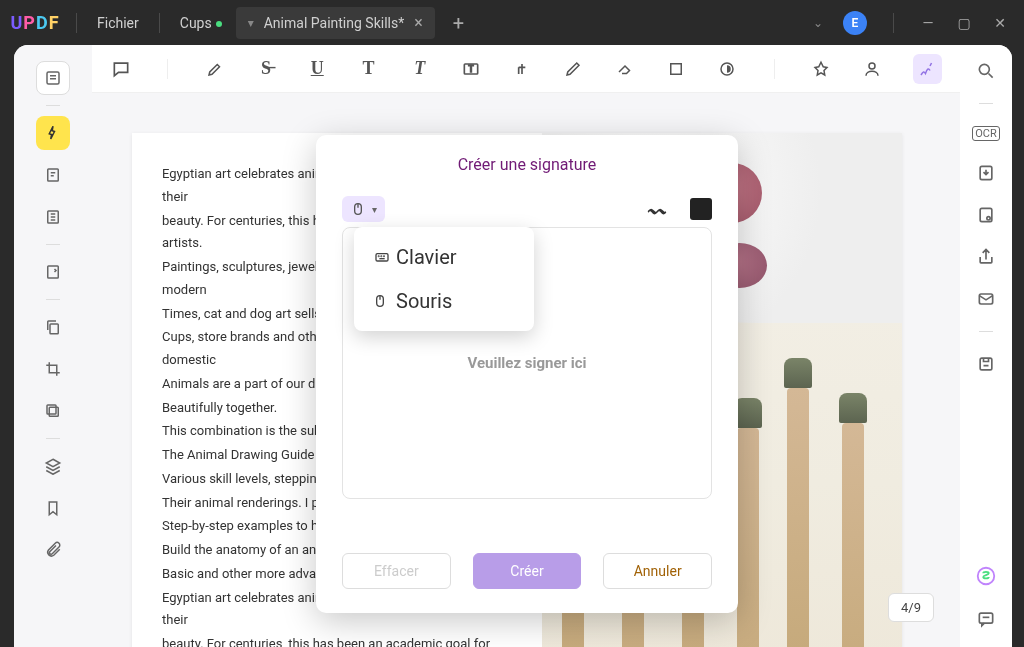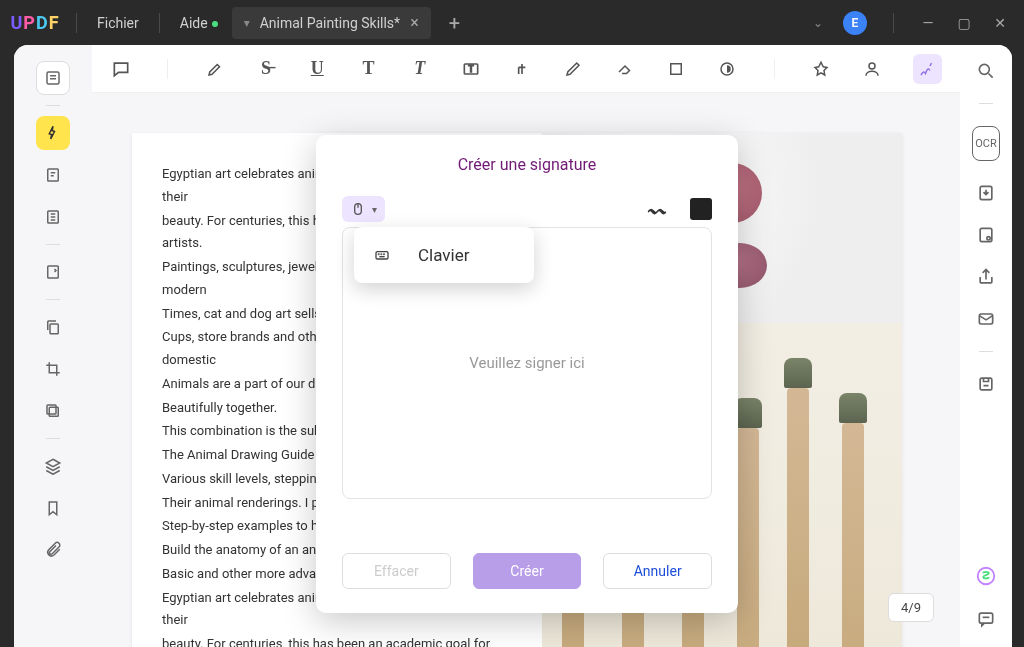--- a/index.html
+++ b/index.html
@@ -47,38 +47,38 @@
 .page-indicator { position:absolute; right:26px; bottom:25px; background:#fff; border:1px solid #ddd; border-radius:6px; padding:6px 12px; font-size:13px; color:#444; }
 .modal { position:absolute; left:302px; top:90px; width:422px; height:478px; background:#fff; border-radius:10px; box-shadow:0 8px 34px rgba(0,0,0,0.22); z-index:100; padding:20px 26px; }
 .modal-title { text-align:center; font-size:16px; color:#701a75; margin-bottom:22px; }
 .modal-row { display:flex; align-items:center; gap:14px; margin-bottom:10px; }
 .method-chip { display:flex; align-items:center; gap:6px; background:#ede5ff; border-radius:6px; padding:5px 8px; cursor:pointer; }
 .method-icon { font-size:16px; color:#555; }
 .method-caret { font-size:10px; color:#666; }
 .stroke-icon { margin-left:auto; font-size:18px; color:#333; cursor:pointer; }
 .color-swatch { width:22px; height:22px; background:#222; border-radius:3px; margin-left:10px; cursor:pointer; }
 .dropdown { position:absolute; left:38px; top:92px; width:180px; background:#fff; border-radius:8px; box-shadow:0 6px 20px rgba(0,0,0,0.18); padding:8px 0; z-index:10; }
-.dd-item { display:flex; align-items:center; gap:24px; padding:10px 18px; font-size:17px; color:#333; cursor:pointer; }
+.dd-item { display:flex; align-items:center; gap:2px; padding:10px 18px; font-size:20px; color:#333; cursor:pointer; }
 .dd-icon { font-size:18px; color:#444; width:22px; text-align:center; }
-.sign-area { position:absolute; left:26px; right:26px; top:92px; height:272px; border:1px solid #e3e3e3; border-radius:8px; display:flex; align-items:center; justify-content:center; color:#999; font-size:15px; }
+.sign-area { position:absolute; left:26px; right:26px; top:92px; height:272px; border:1px solid #e3e3e3; border-radius:8px; display:flex; align-items:center; justify-content:center; color:#999; font-size:15px;font-weight:bold; }
 .modal-buttons { position:absolute; left:26px; right:26px; bottom:24px; display:flex; gap:22px; }
-.mbtn { flex:1; height:36px; border-radius:6px; border:1px solid #ddd; background:#fff; font-size:14px; cursor:pointer; color:#1d4ed8; }
+.mbtn { flex:1; height:36px; border-radius:6px; border:1px solid #ddd; background:#fff; font-size:14px; cursor:pointer; color:#a16207; }
 .mbtn.disabled { color:#ccc; }
 .mbtn.primary { background:#b89de8; border-color:#b89de8; color:#fff; }
 svg { display:block; }
 </style>
 </head>
 <body>
 
 <div class="titlebar">
   <div class="logo"><span>U</span><span>P</span><span>D</span><span>F</span></div>
   <div class="tb-sep"></div>
   <div class="menu-item">Fichier</div>
   <div class="tb-sep"></div>
-  <div class="menu-item"><span>Aide</span><span class="dot-green"></span></div>
+  <div class="menu-item"><span>Cups</span><span class="dot-green"></span></div>
   <div class="tab">
     <span class="tab-arrow">▾</span>
     <span>Animal Painting Skills*</span>
     <span class="tab-close">×</span>
   </div>
   <div class="new-tab">+</div>
   <div class="titlebar-right">
     <span class="chevron-down">⌄</span>
     <div class="avatar">E</div>
     <div class="tb-sep"></div>
@@ -230,21 +230,21 @@
   </div>
 
   <div class="right-sidebar">
     <span class="rbtn">
         <svg width="20" height="20" viewBox="0 0 24 24" fill="none" stroke="currentColor" stroke-width="2">
           <circle cx="10" cy="10" r="6"></circle>
           <line x1="15" y1="15" x2="20" y2="20"></line>
         </svg>
       </span>
     <div class="r-sep"></div>
-    <span class="rbtn" style="font-size:11px;border:1.5px solid currentColor;padding:10px 2px;border-radius:8px;">OCR</span>
+    <span class="rbtn" style="font-size:11px;border:1.5px solid currentColor;padding:0 2px;border-radius:3px;">OCR</span>
     <span class="rbtn">
         <svg width="20" height="20" viewBox="0 0 24 24" fill="none" stroke="currentColor" stroke-width="2">
           <rect x="5" y="4" width="14" height="16" rx="2"></rect>
           <path d="M9 11l3 3 3-3M12 8v6"></path>
         </svg>
       </span>
     <span class="rbtn">
         <svg width="20" height="20" viewBox="0 0 24 24" fill="none" stroke="currentColor" stroke-width="2">
           <rect x="5" y="4" width="14" height="16" rx="2"></rect>
           <circle cx="15" cy="16" r="2"></circle>
@@ -345,20 +345,29 @@
             <svg width="20" height="16" viewBox="0 0 24 24" fill="none" stroke="currentColor" stroke-width="2">
               <rect x="3" y="7" width="18" height="11" rx="2"></rect>
               <circle cx="7" cy="11" r="0.5" fill="currentColor"></circle>
               <circle cx="11" cy="11" r="0.5" fill="currentColor"></circle>
               <circle cx="15" cy="11" r="0.5" fill="currentColor"></circle>
               <line x1="8" y1="14.5" x2="16" y2="14.5"></line>
             </svg>
           </span>
         <span>Clavier</span>
       </div>
+      <div class="dd-item">
+        <span class="dd-icon">
+            <svg width="16" height="20" viewBox="0 0 24 24" fill="none" stroke="currentColor" stroke-width="2">
+              <rect x="7" y="4" width="10" height="16" rx="5"></rect>
+              <line x1="12" y1="4" x2="12" y2="10"></line>
+            </svg>
+          </span>
+        <span>Souris</span>
+      </div>
     </div>
     <div class="modal-buttons">
       <button class="mbtn disabled">Effacer</button>
       <button class="mbtn primary">Créer</button>
       <button class="mbtn">Annuler</button>
     </div>
   </div>
 
 </div>
 

